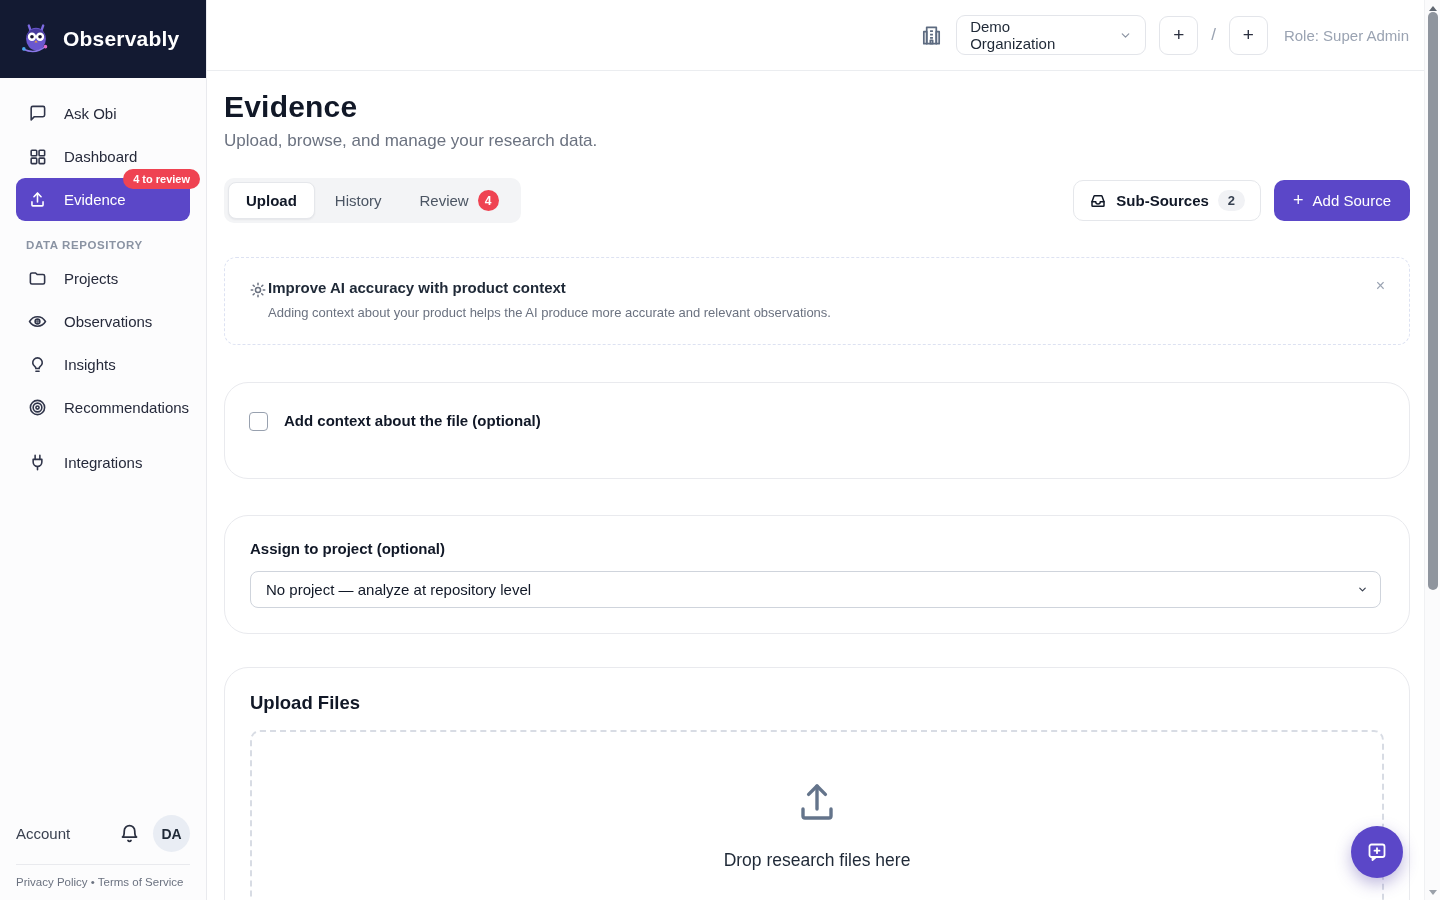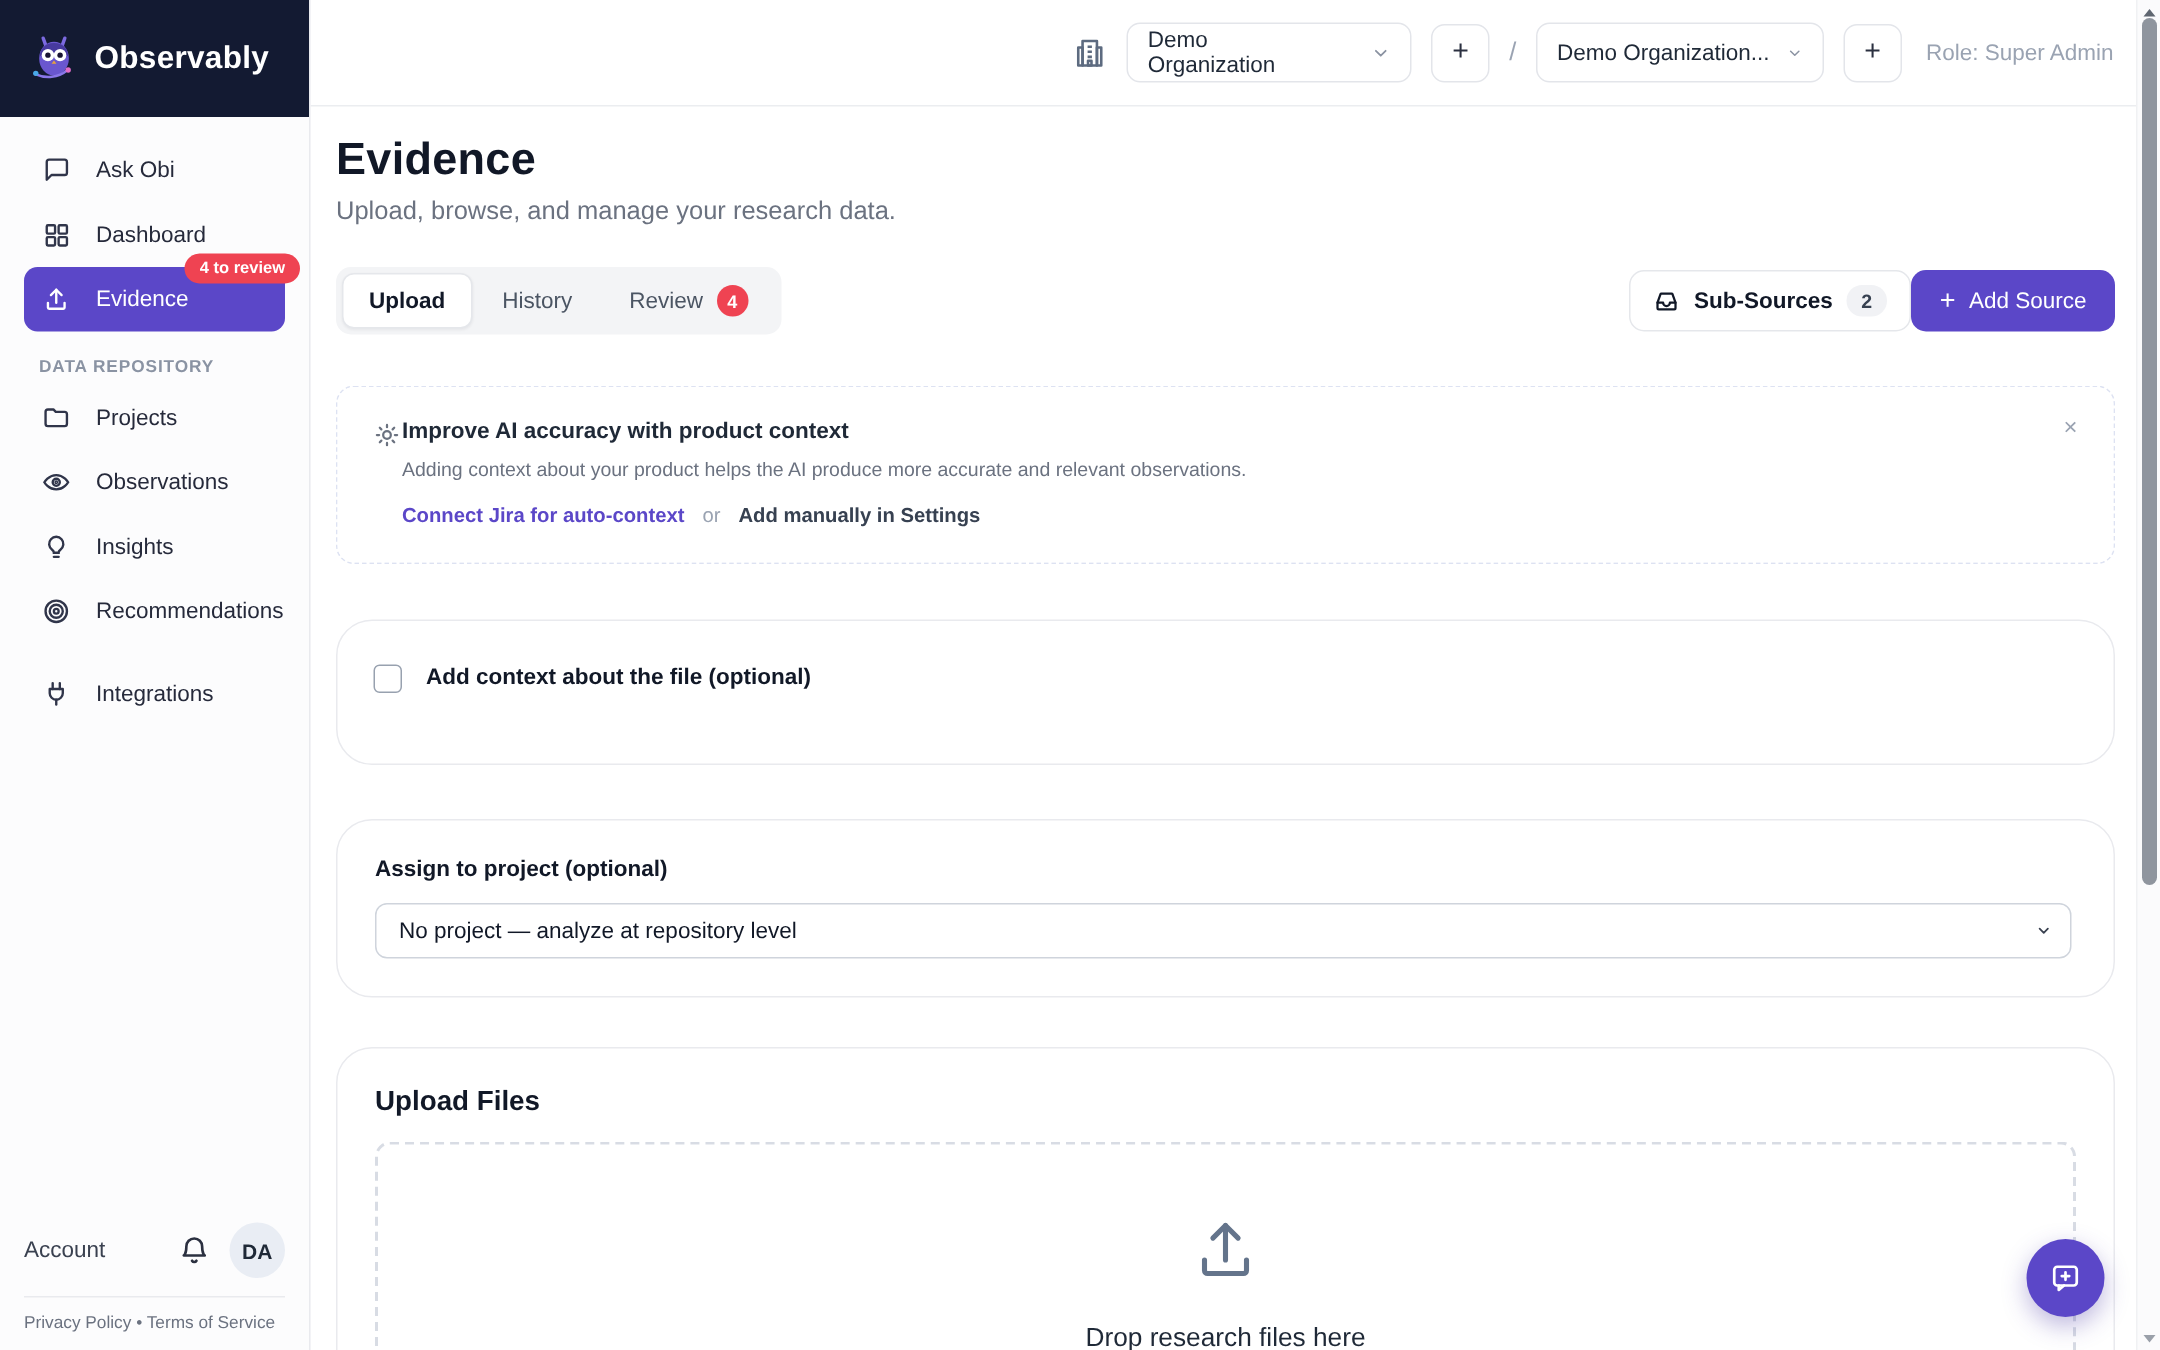--- a/index.html
+++ b/index.html
@@ -40,21 +40,21 @@
   
   .main { position:absolute; left:224px; top:71px; width:1186px; }
   .page-title { margin-top:19px; font-size:30px; font-weight:700; color:#111827; letter-spacing:.2px; }
   .page-subtitle { margin-top:7px; font-size:17px; color:#6b7280; }
 
   .toolbar-row { margin-top:27px; display:flex; align-items:center; justify-content:space-between; }
   .tabs { background:#f3f4f6; border-radius:10px; padding:4px; display:flex; gap:2px; }
   .tab { padding:7px 17px; border-radius:8px; font-size:15px; color:#4b5563; display:flex; align-items:center; gap:9px; cursor:pointer; border:1px solid transparent; }
   .tab.active { background:#fff; border-color:#e5e7eb; color:#111827; font-weight:700; box-shadow:0 1px 2px rgba(16,24,40,.06); }
   .tab-badge { min-width:21px; height:21px; border-radius:999px; background:#ef4352; color:#fff; font-size:12px; font-weight:700; display:flex; align-items:center; justify-content:center; padding:0 6px; }
-  .actions { display:flex; align-items:flex-start; }
+  .actions { display:flex; align-items:flex-start; gap:13px; }
   .btn-subsources { height:41px; background:#fff; border:1px solid #e5e7eb; border-radius:10px; display:flex; align-items:center; gap:9px; padding:0 15px; font-size:15px; font-weight:600; color:#111827; cursor:pointer; }
   .count-pill { background:#f1f2f5; border-radius:999px; font-size:13px; font-weight:600; color:#374151; padding:3px 10px; }
   .btn-addsource { height:41px; background:#5b47c8; border:none; border-radius:10px; color:#fff; font-size:15px; font-weight:500; display:flex; align-items:center; gap:9px; padding:0 19px; cursor:pointer; }
 
   .banner { margin-top:34px; border:1.5px dashed #dde2f2; border-radius:12px; background:#fff; padding:21px 24px 24px; position:relative; display:flex; gap:1px; }
   .banner .sun { color:#6b7280; margin-top:2px; flex:0 0 auto; }
   .banner-title { font-size:15px; font-weight:700; color:#1f2937; }
   .banner-desc { margin-top:9px; font-size:13px; color:#6b7280; }
   .banner-links { margin-top:16px; display:flex; align-items:center; gap:12px; font-size:13.5px; }
   .link-jira { color:#5b47c8; font-weight:700; cursor:pointer; }
@@ -232,28 +232,20 @@
       <svg width="13" height="13" viewBox="0 0 24 24" fill="none" stroke="currentColor" stroke-width="2.2" stroke-linecap="round" stroke-linejoin="round">
           <path d="M6 9l6 6 6-6"></path>
         </svg>
     </span>
   </div>
 
   <button class="plus-btn">+</button>
 
   <span class="hdr-slash">/</span>
 
-  <div class="dropdown dd-ws">
-    <span>Demo Organization...</span>
-    <span class="dd-chev">
-      <svg width="11" height="11" viewBox="0 0 24 24" fill="none" stroke="currentColor" stroke-width="2.2" stroke-linecap="round" stroke-linejoin="round">
-          <path d="M6 9l6 6 6-6"></path>
-        </svg>
-    </span>
-  </div>
 
   <button class="plus-btn">+</button>
 
   <span class="hdr-role">Role: Super Admin</span>
 </header>
 
 <main class="main">
   <h1 class="page-title">Evidence</h1>
   <div class="page-subtitle">Upload, browse, and manage your research data.</div>
 
@@ -292,25 +284,20 @@
   <div class="banner">
     <span class="sun">
       <svg width="18" height="18" viewBox="0 0 24 24" fill="none" stroke="currentColor" stroke-width="2" stroke-linecap="round">
           <circle cx="12" cy="12" r="3.4"></circle>
           <path d="M12 3v2M12 19v2M3 12h2M19 12h2M5.6 5.6l1.4 1.4M17 17l1.4 1.4M18.4 5.6L17 7M7 17l-1.4 1.4"></path>
         </svg>
     </span>
     <div>
       <div class="banner-title">Improve AI accuracy with product context</div>
       <div class="banner-desc">Adding context about your product helps the AI produce more accurate and relevant observations.</div>
-      <div class="banner-links">
-        <span class="link-jira">Connect Jira for auto-context</span>
-        <span class="link-or">or</span>
-        <span class="link-settings">Add manually in Settings</span>
-      </div>
     </div>
     <span class="banner-close">×</span>
   </div>
 
   <div class="card context-card">
     <input type="checkbox" class="checkbox" style="">
     <label class="context-label">Add context about the file (optional)</label>
   </div>
 
   <div class="card assign-card">

